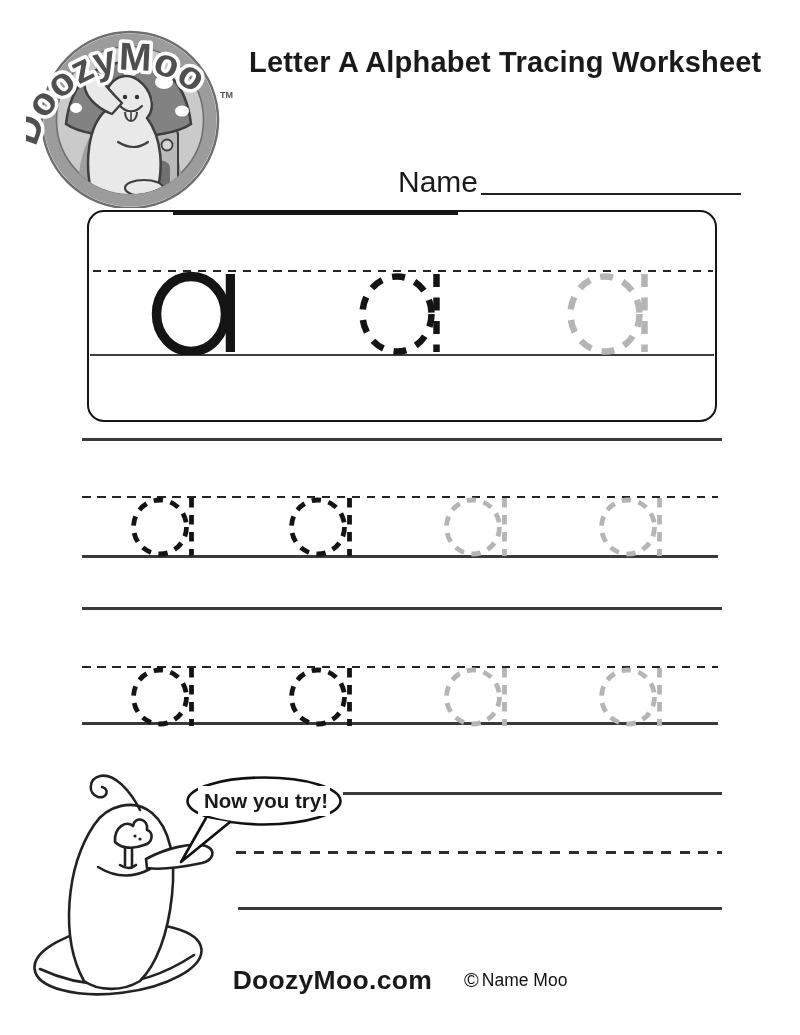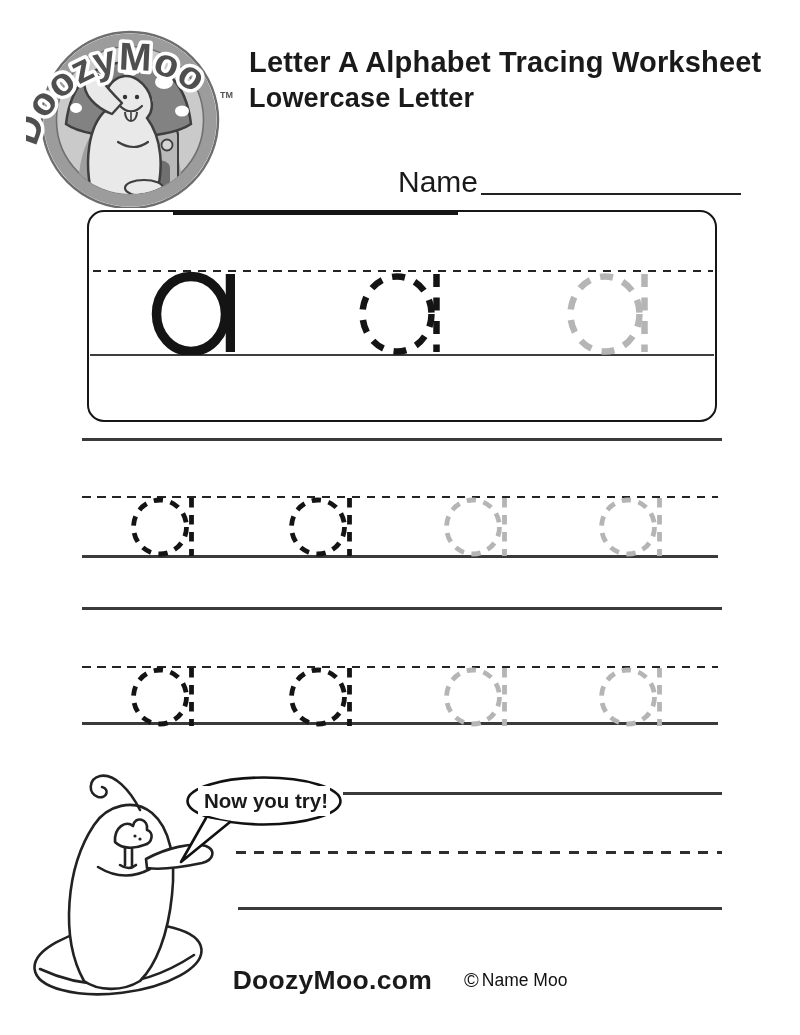--- a/index.html
+++ b/index.html
@@ -124,21 +124,20 @@
       <ellipse cx="118" cy="176" rx="19" ry="8" fill="#e9e9e9" stroke="#3f3f3f" stroke-width="2.2"></ellipse>
     </g>
 
     <text font-family="Liberation Sans, sans-serif" font-size="39" font-weight="700" fill="#4f4f4f" stroke="#ffffff" stroke-width="7" paint-order="stroke" stroke-linejoin="round" letter-spacing="0.5">
       <textPath href="#brandArc" startOffset="1%">DoozyMoo</textPath>
     </text>
     <text x="194" y="86" font-size="9" fill="#555" font-weight="700">TM</text>
   </svg>
 
   <div class="page-title">Letter A Alphabet Tracing Worksheet</div>
-  <div class="page-subtitle">Lowercase Letter</div>
 
   <div class="name-label">Name</div>
   <div class="name-line"></div>
 
   <div class="trace-box"></div>
   <div class="box-top-bar"></div>
   <div class="dash-line box-midline"></div>
   <div class="solid-line box-baseline"></div>
   <div class="letters-layer letters-box">
       <span class="box-letter"><svg viewBox="0 0 84 86" width="84" height="86">

